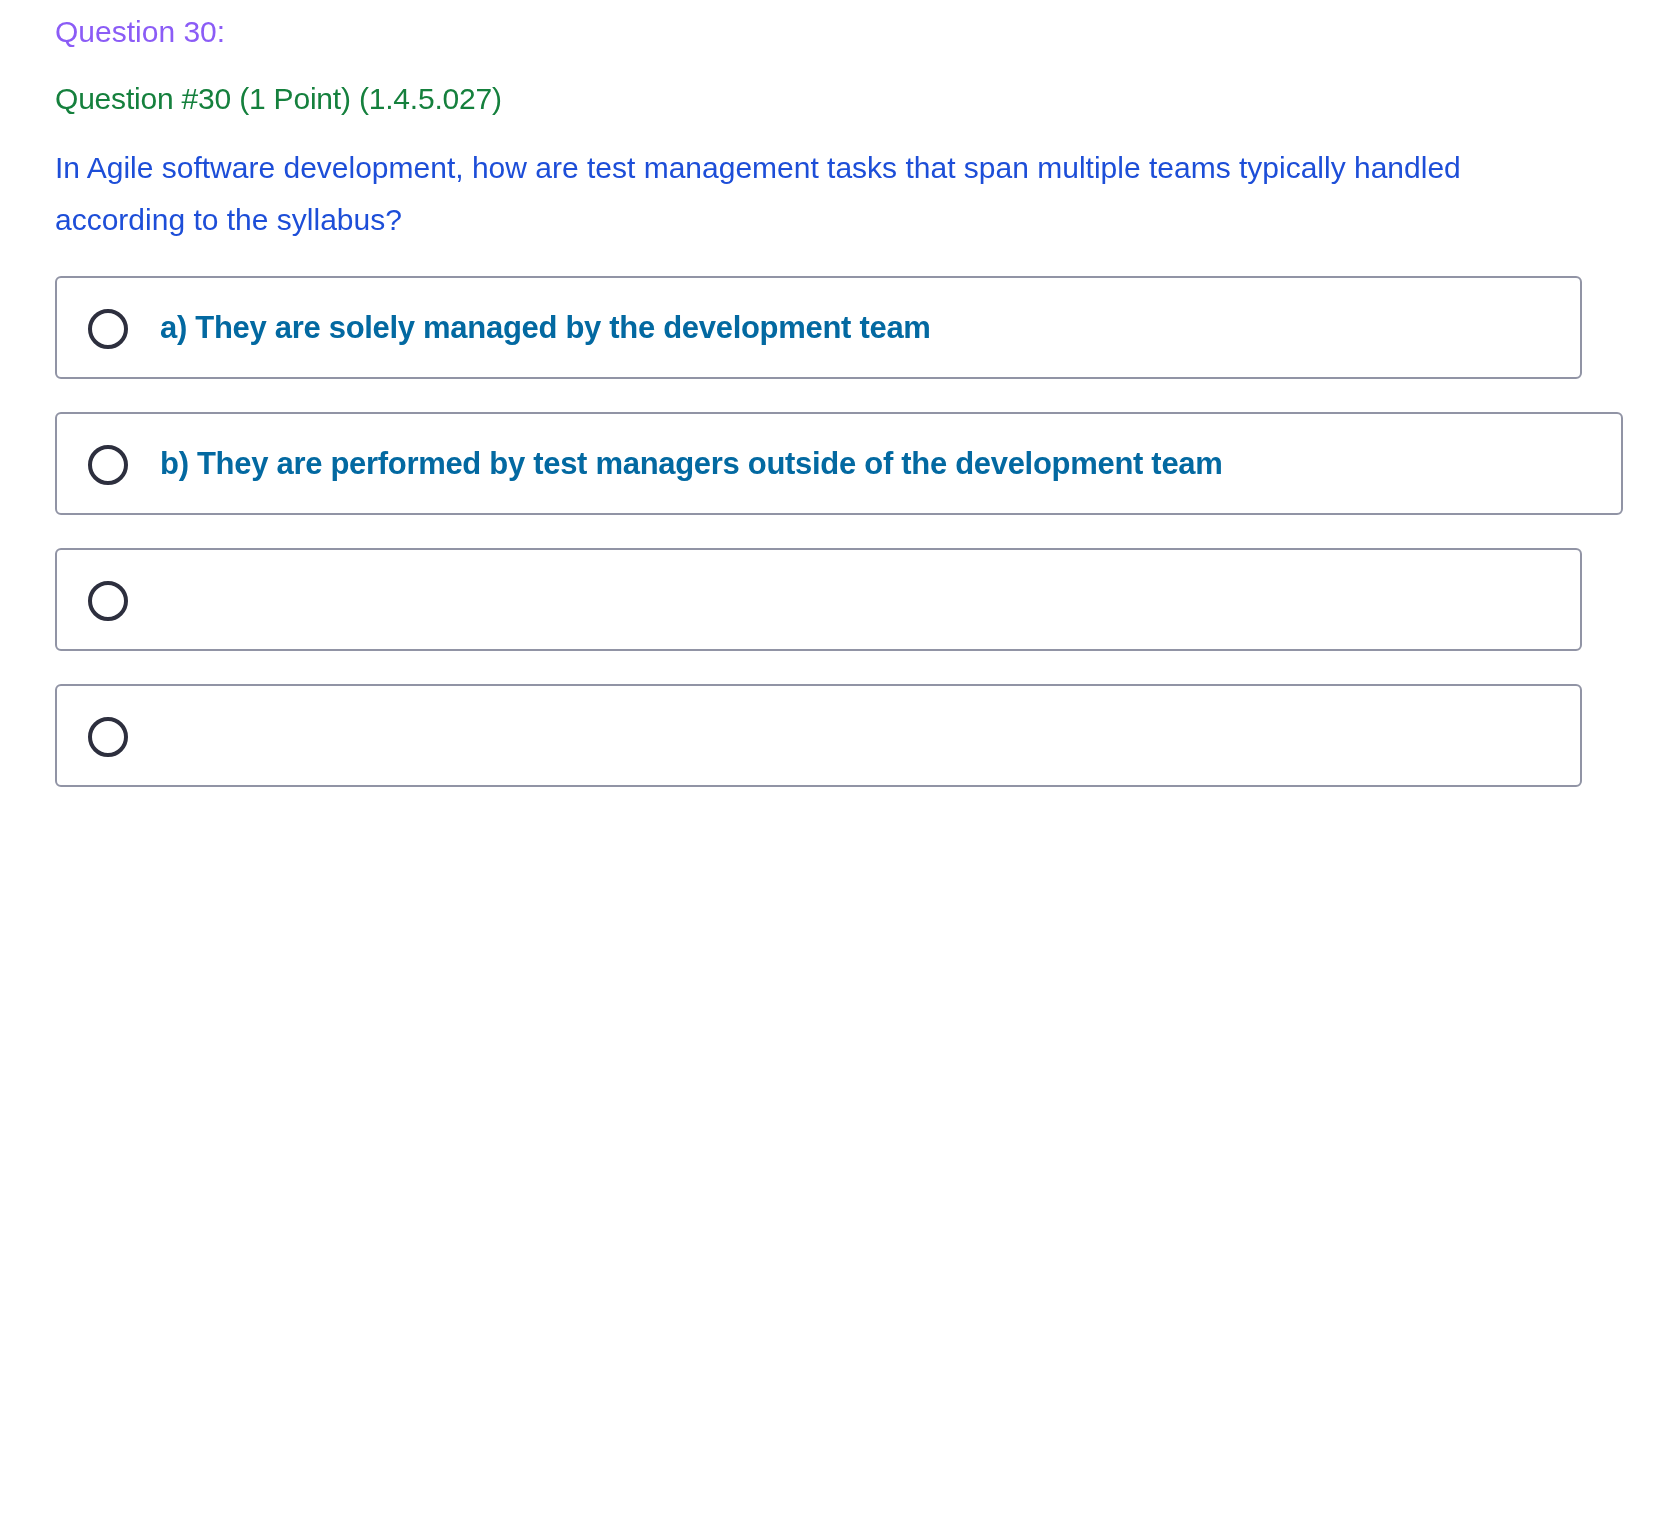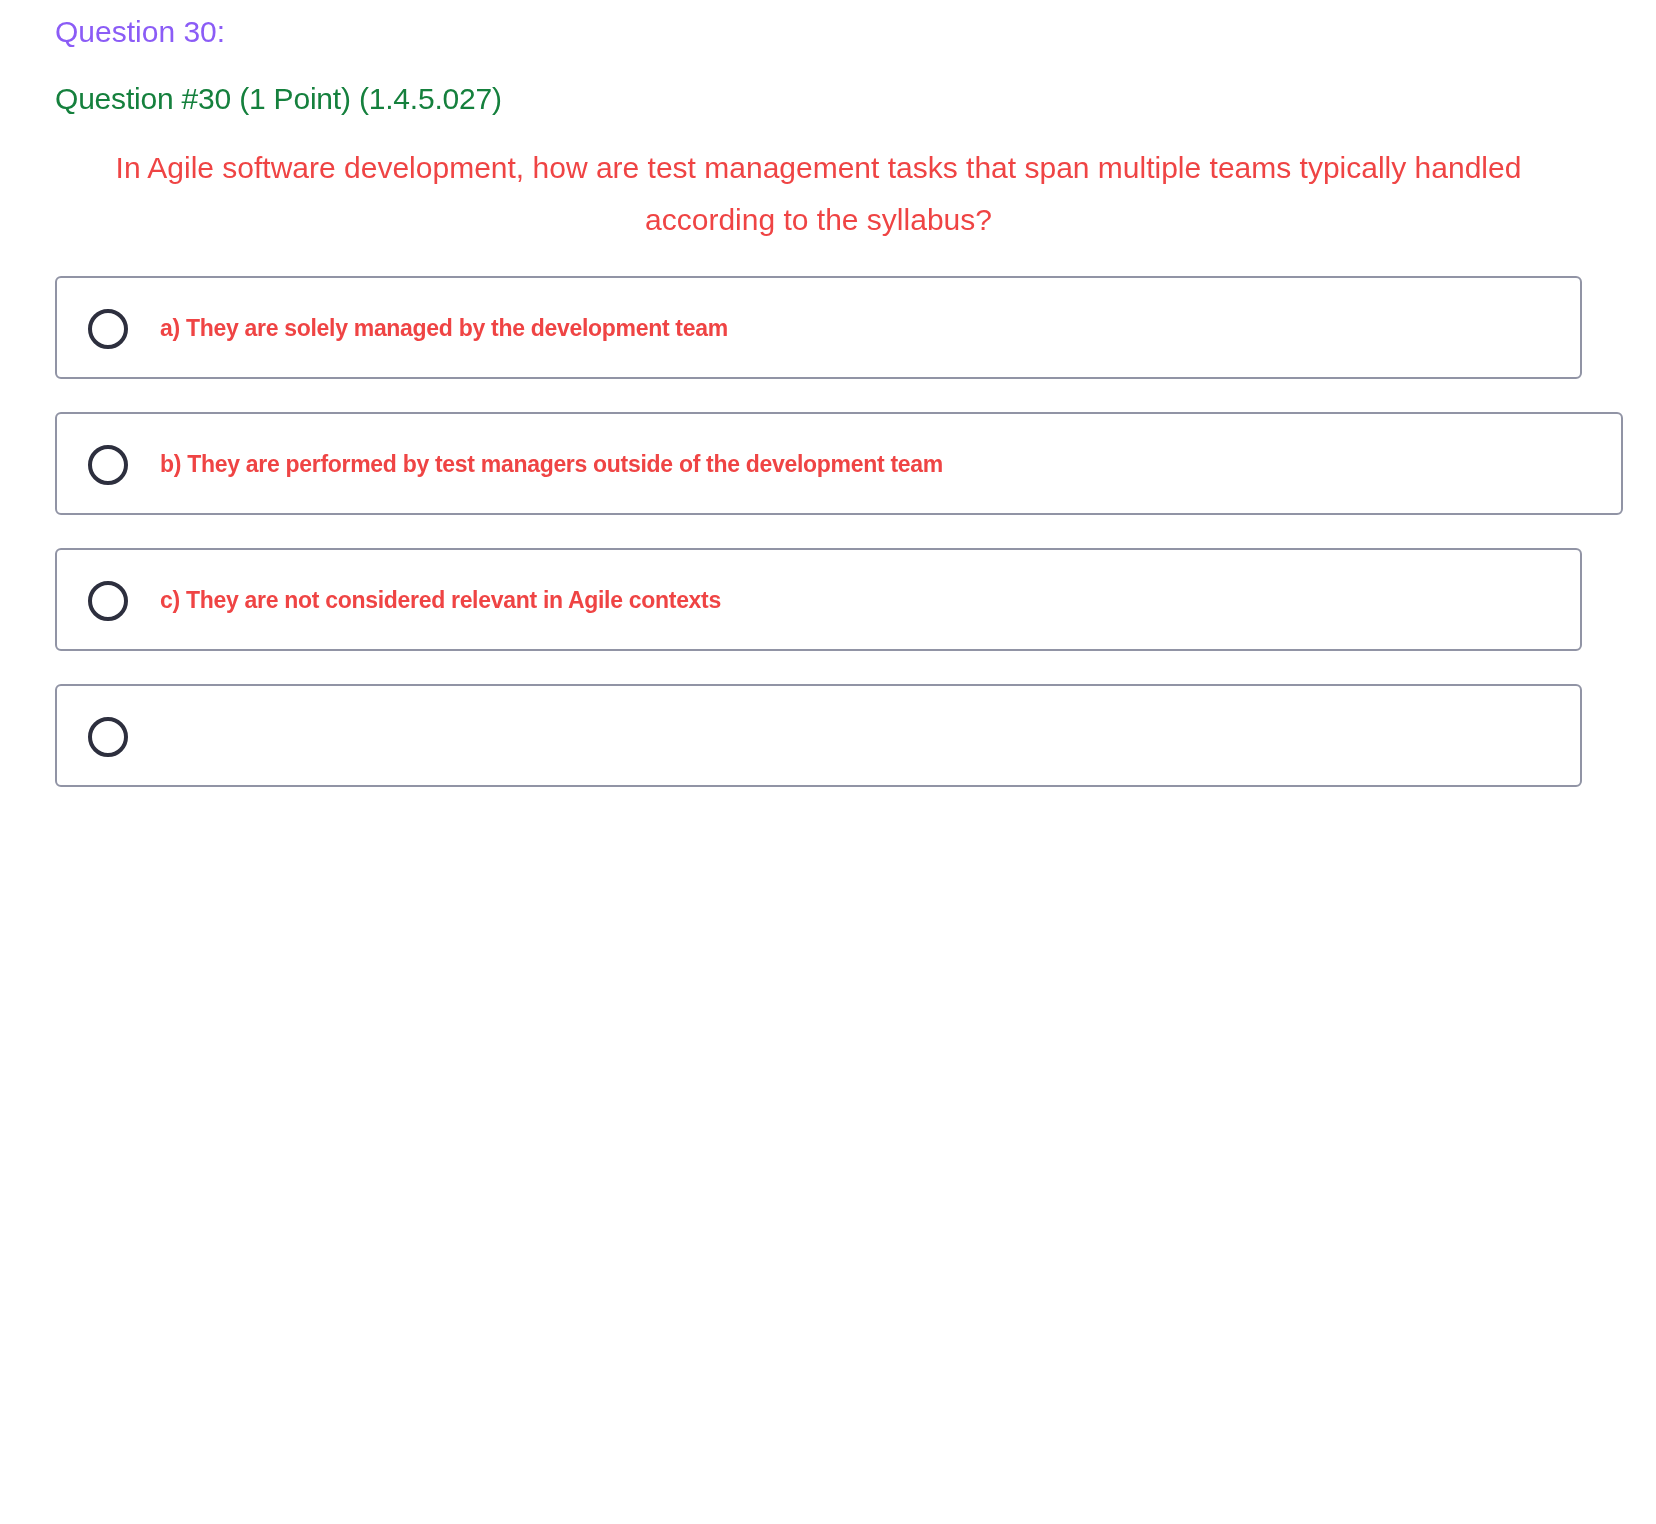--- a/index.html
+++ b/index.html
@@ -43,23 +43,22 @@
       letter-spacing: -0.2px;
     }
     .q-text {
       position: absolute;
       top: 142px;
       left: 0;
       width: 1527px;
       font-size: 30px;
       line-height: 52px;
       font-weight: 400;
-      color: #ef4444;
+      color: #1d4ed8;
       margin: 0;
-      text-align: center;
     }
     .options {
       position: absolute;
       top: 276px;
       left: 0;
       width: 1527px;
     }
     .option {
       position: absolute;
       left: 0;
@@ -79,24 +78,24 @@
       height: 32px;
       border: 4px solid #2d2f3e;
       border-radius: 50%;
       box-sizing: content-box;
       background: #ffffff;
     }
     .opt-label {
       position: absolute;
       left: 103px;
       top: 30px;
-      font-size: 23px;
+      font-size: 31px;
       line-height: 40px;
       font-weight: 700;
-      color: #ef4444;
+      color: #0369a1;
       white-space: nowrap;
       letter-spacing: -0.3px;
     }
   </style>
 </head>
 <body>
 
 <div class="page">
 
   <div class="q-label">Question 30:</div>
@@ -112,21 +111,20 @@
       <span class="opt-label">a) They are solely managed by the development team</span>
     </div>
 
     <div class="option" style="top:136px;padding-left:41px;" role="radio">
       <span class="radio"></span>
       <span class="opt-label">b) They are performed by test managers outside of the development team</span>
     </div>
 
     <div class="option" style="top:272px;" role="radio">
       <span class="radio"></span>
-      <span class="opt-label">c) They are not considered relevant in Agile contexts</span>
     </div>
 
     <div class="option" style="top:408px;" role="radio">
       <span class="radio"></span>
     </div>
 
   </div>
 </div>
 
 </body></html>

